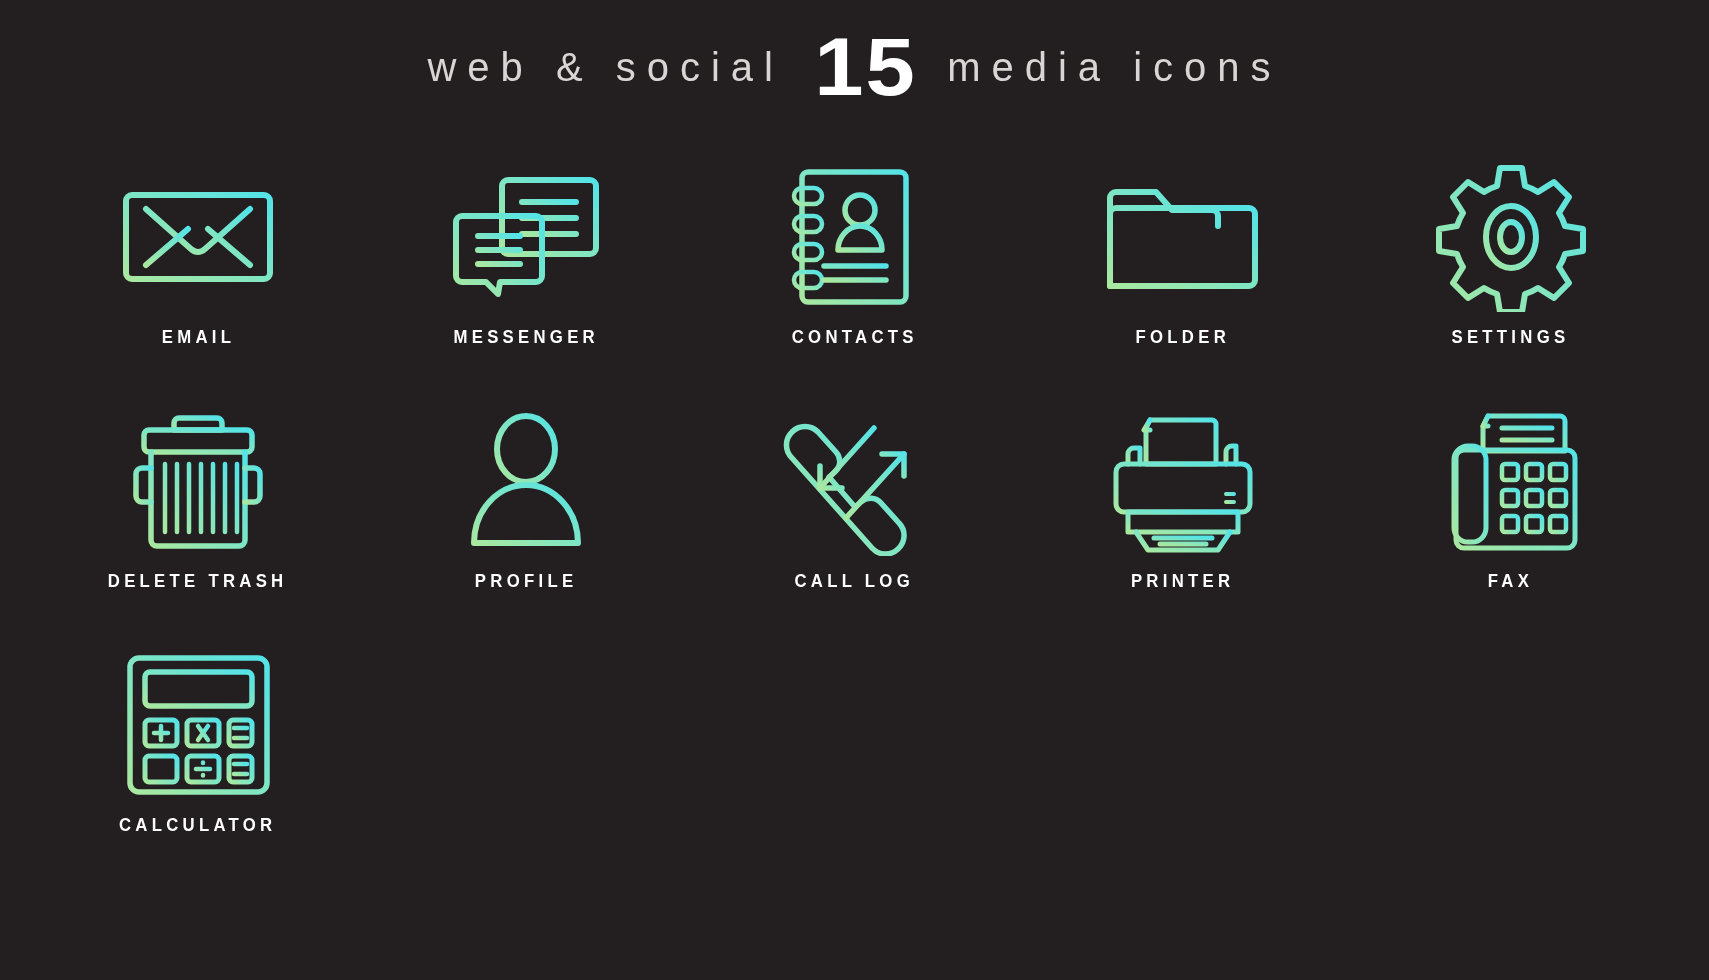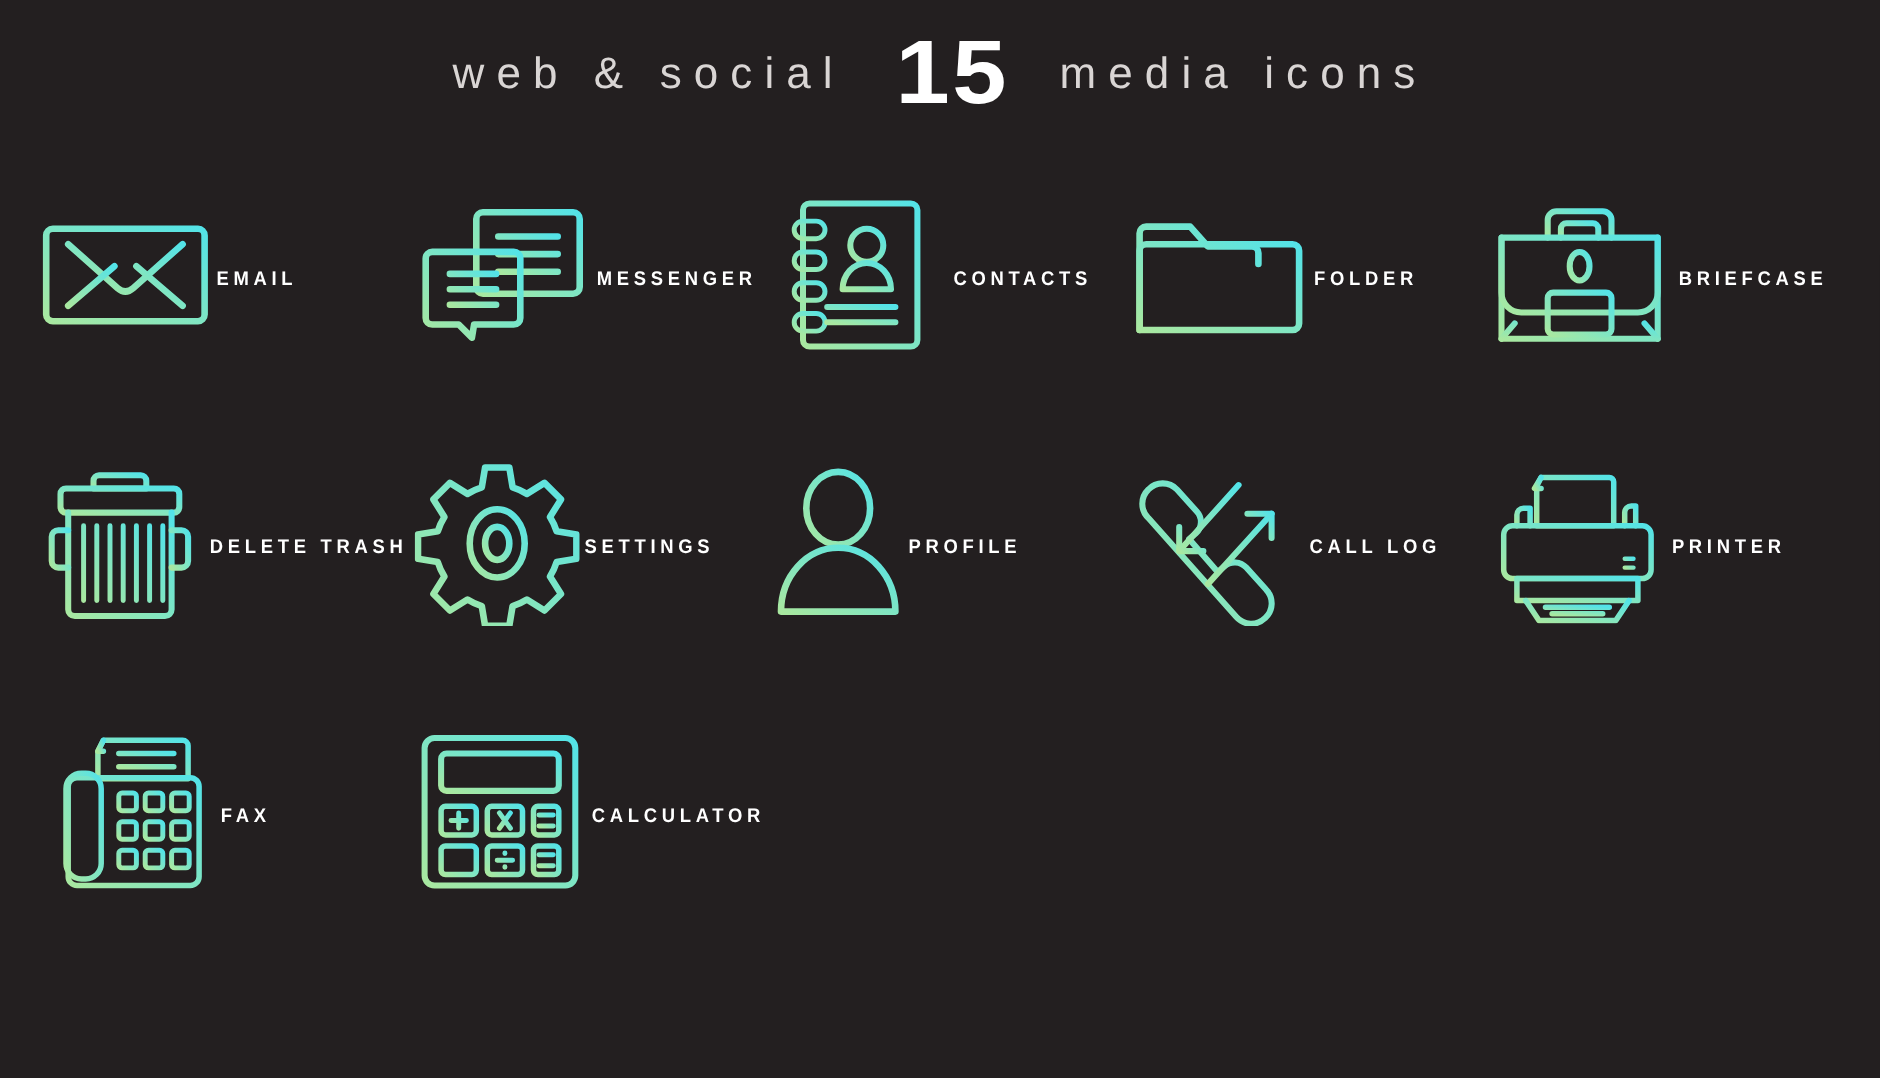--- a/index.html
+++ b/index.html
@@ -11,21 +11,21 @@
     overflow:hidden;
     position:relative;
   }
 
   
   .header {
     height:128px;
     display:flex;
     align-items:center;
     justify-content:center;
-    gap:16px;
+    gap:0px;
     padding-top:6px;
   }
   .title-thin {
     font-family:"Liberation Sans", sans-serif;
     font-weight:300;
     font-size:40px;
     letter-spacing:11px;
     color:#d9d5d4;
     white-space:nowrap;
   }
@@ -42,23 +42,23 @@
 
   
   .grid {
     display:grid;
     grid-template-columns:repeat(5,1fr);
     grid-template-rows:repeat(3,244px);
     padding:0 34px;
   }
   .cell {
     display:flex;
-    flex-direction:row;
+    flex-direction:column;
     align-items:center;
-    justify-content:flex-start;
+    justify-content:center;
   }
   .icon-box {
     height:168px;
     display:flex;
     align-items:center;
     justify-content:center;
   }
   .icon-box svg { display:block; }
   .label {
     margin-top:6px;
@@ -138,60 +138,46 @@
   <div class="cell">
     <div class="icon-box">
       <svg width="165" height="125" viewBox="0 0 165 125" fill="none" stroke="url(#g)" stroke-width="6" stroke-linecap="round" stroke-linejoin="round">
         <path d="M10 112 v-88 a6 6 0 0 1 6 -6 h40 l16 18 h40 a6 6 0 0 1 6 6 v10"></path>
         <path d="M10 112 h139 a6 6 0 0 0 6 -6 v-66 a6 6 0 0 0 -6 -6 h-133 a6 6 0 0 0 -6 6 z"></path>
       </svg>
     </div>
     <div class="label">FOLDER</div>
   </div>
 
-  <div class="cell">
-    <div class="icon-box">
-      <svg width="170" height="140" viewBox="0 0 170 140" fill="none" stroke="url(#g)" stroke-width="5.5" stroke-linecap="round" stroke-linejoin="round">
-        <path d="M56 36 v-16 a8 8 0 0 1 8 -8 h42 a8 8 0 0 1 8 8 v16"></path>
-        <path d="M68 36 v-8 a5 5 0 0 1 5 -5 h24 a5 5 0 0 1 5 5 v8"></path>
-        <path d="M14 36 h142 v92 h-142 z"></path>
-        <path d="M14 36 v50 a18 18 0 0 0 18 18 h106 a18 18 0 0 0 18 -18 v-50"></path>
-        <ellipse cx="85" cy="62" rx="9" ry="13"></ellipse>
-        <rect x="56" y="86" width="58" height="38" rx="5"></rect>
-        <path d="M14 128 l12 -14 M156 128 l-12 -14"></path>
-      </svg>
-    </div>
-    <div class="label">BRIEFCASE</div>
+
+  <div class="cell">
+    <div class="icon-box">
+      <svg width="150" height="150" viewBox="0 0 150 150" fill="none" stroke="url(#g)" stroke-width="6" stroke-linecap="round" stroke-linejoin="round">
+        <path d="M64 6 h22 l3 18 a53 53 0 0 1 13 6 l16 -10 l15 15 l-10 16 a53 53 0 0 1 6 13 l18 3 v22 l-18 3 a53 53 0 0 1 -6 13 l10 16 l-15 15 l-16 -10 a53 53 0 0 1 -13 6 l-3 18 h-22 l-3 -18 a53 53 0 0 1 -13 -6 l-16 10 l-15 -15 l10 -16 a53 53 0 0 1 -6 -13 l-18 -3 v-22 l18 -3 a53 53 0 0 1 6 -13 l-10 -16 l15 -15 l16 10 a53 53 0 0 1 13 -6 z"></path>
+        <ellipse cx="75" cy="75" rx="25" ry="31"></ellipse>
+        <ellipse cx="75" cy="75" rx="11" ry="15"></ellipse>
+      </svg>
+    </div>
+    <div class="label">SETTINGS</div>
   </div>
 
   <div class="cell">
     <div class="icon-box">
       <svg width="150" height="145" viewBox="0 0 150 145" fill="none" stroke="url(#g)" stroke-width="5.5" stroke-linecap="round" stroke-linejoin="round">
         <path d="M56 10 h38 a5 5 0 0 1 5 5 v7 h-48 v-7 a5 5 0 0 1 5 -5 z"></path>
         <rect x="21" y="22" width="108" height="22" rx="5"></rect>
         <path d="M28 44 v88 a6 6 0 0 0 6 6 h82 a6 6 0 0 0 6 -6 v-88"></path>
         <g stroke-width="4.5">
           <path d="M42 56 v68 M54 56 v68 M66 56 v68 M78 56 v68 M90 56 v68 M102 56 v68 M114 56 v68"></path>
         </g>
         <path d="M28 60 h-9 a6 6 0 0 0 -6 6 v22 a6 6 0 0 0 6 6 h9"></path>
         <path d="M122 60 h9 a6 6 0 0 1 6 6 v22 a6 6 0 0 1 -6 6 h-9"></path>
       </svg>
     </div>
     <div class="label">DELETE TRASH</div>
-  </div>
-
-  <div class="cell">
-    <div class="icon-box">
-      <svg width="150" height="150" viewBox="0 0 150 150" fill="none" stroke="url(#g)" stroke-width="6" stroke-linecap="round" stroke-linejoin="round">
-        <path d="M64 6 h22 l3 18 a53 53 0 0 1 13 6 l16 -10 l15 15 l-10 16 a53 53 0 0 1 6 13 l18 3 v22 l-18 3 a53 53 0 0 1 -6 13 l10 16 l-15 15 l-16 -10 a53 53 0 0 1 -13 6 l-3 18 h-22 l-3 -18 a53 53 0 0 1 -13 -6 l-16 10 l-15 -15 l10 -16 a53 53 0 0 1 -6 -13 l-18 -3 v-22 l18 -3 a53 53 0 0 1 6 -13 l-10 -16 l15 -15 l16 10 a53 53 0 0 1 13 -6 z"></path>
-        <ellipse cx="75" cy="75" rx="25" ry="31"></ellipse>
-        <ellipse cx="75" cy="75" rx="11" ry="15"></ellipse>
-      </svg>
-    </div>
-    <div class="label">SETTINGS</div>
   </div>
 
   <div class="cell">
     <div class="icon-box">
       <svg width="120" height="140" viewBox="0 0 120 140" fill="none" stroke="url(#g)" stroke-width="6" stroke-linecap="round" stroke-linejoin="round">
         <ellipse cx="60" cy="38" rx="29" ry="33"></ellipse>
         <path d="M8 132 a52 58 0 0 1 104 0 z"></path>
       </svg>
     </div>
     <div class="label">PROFILE</div>

